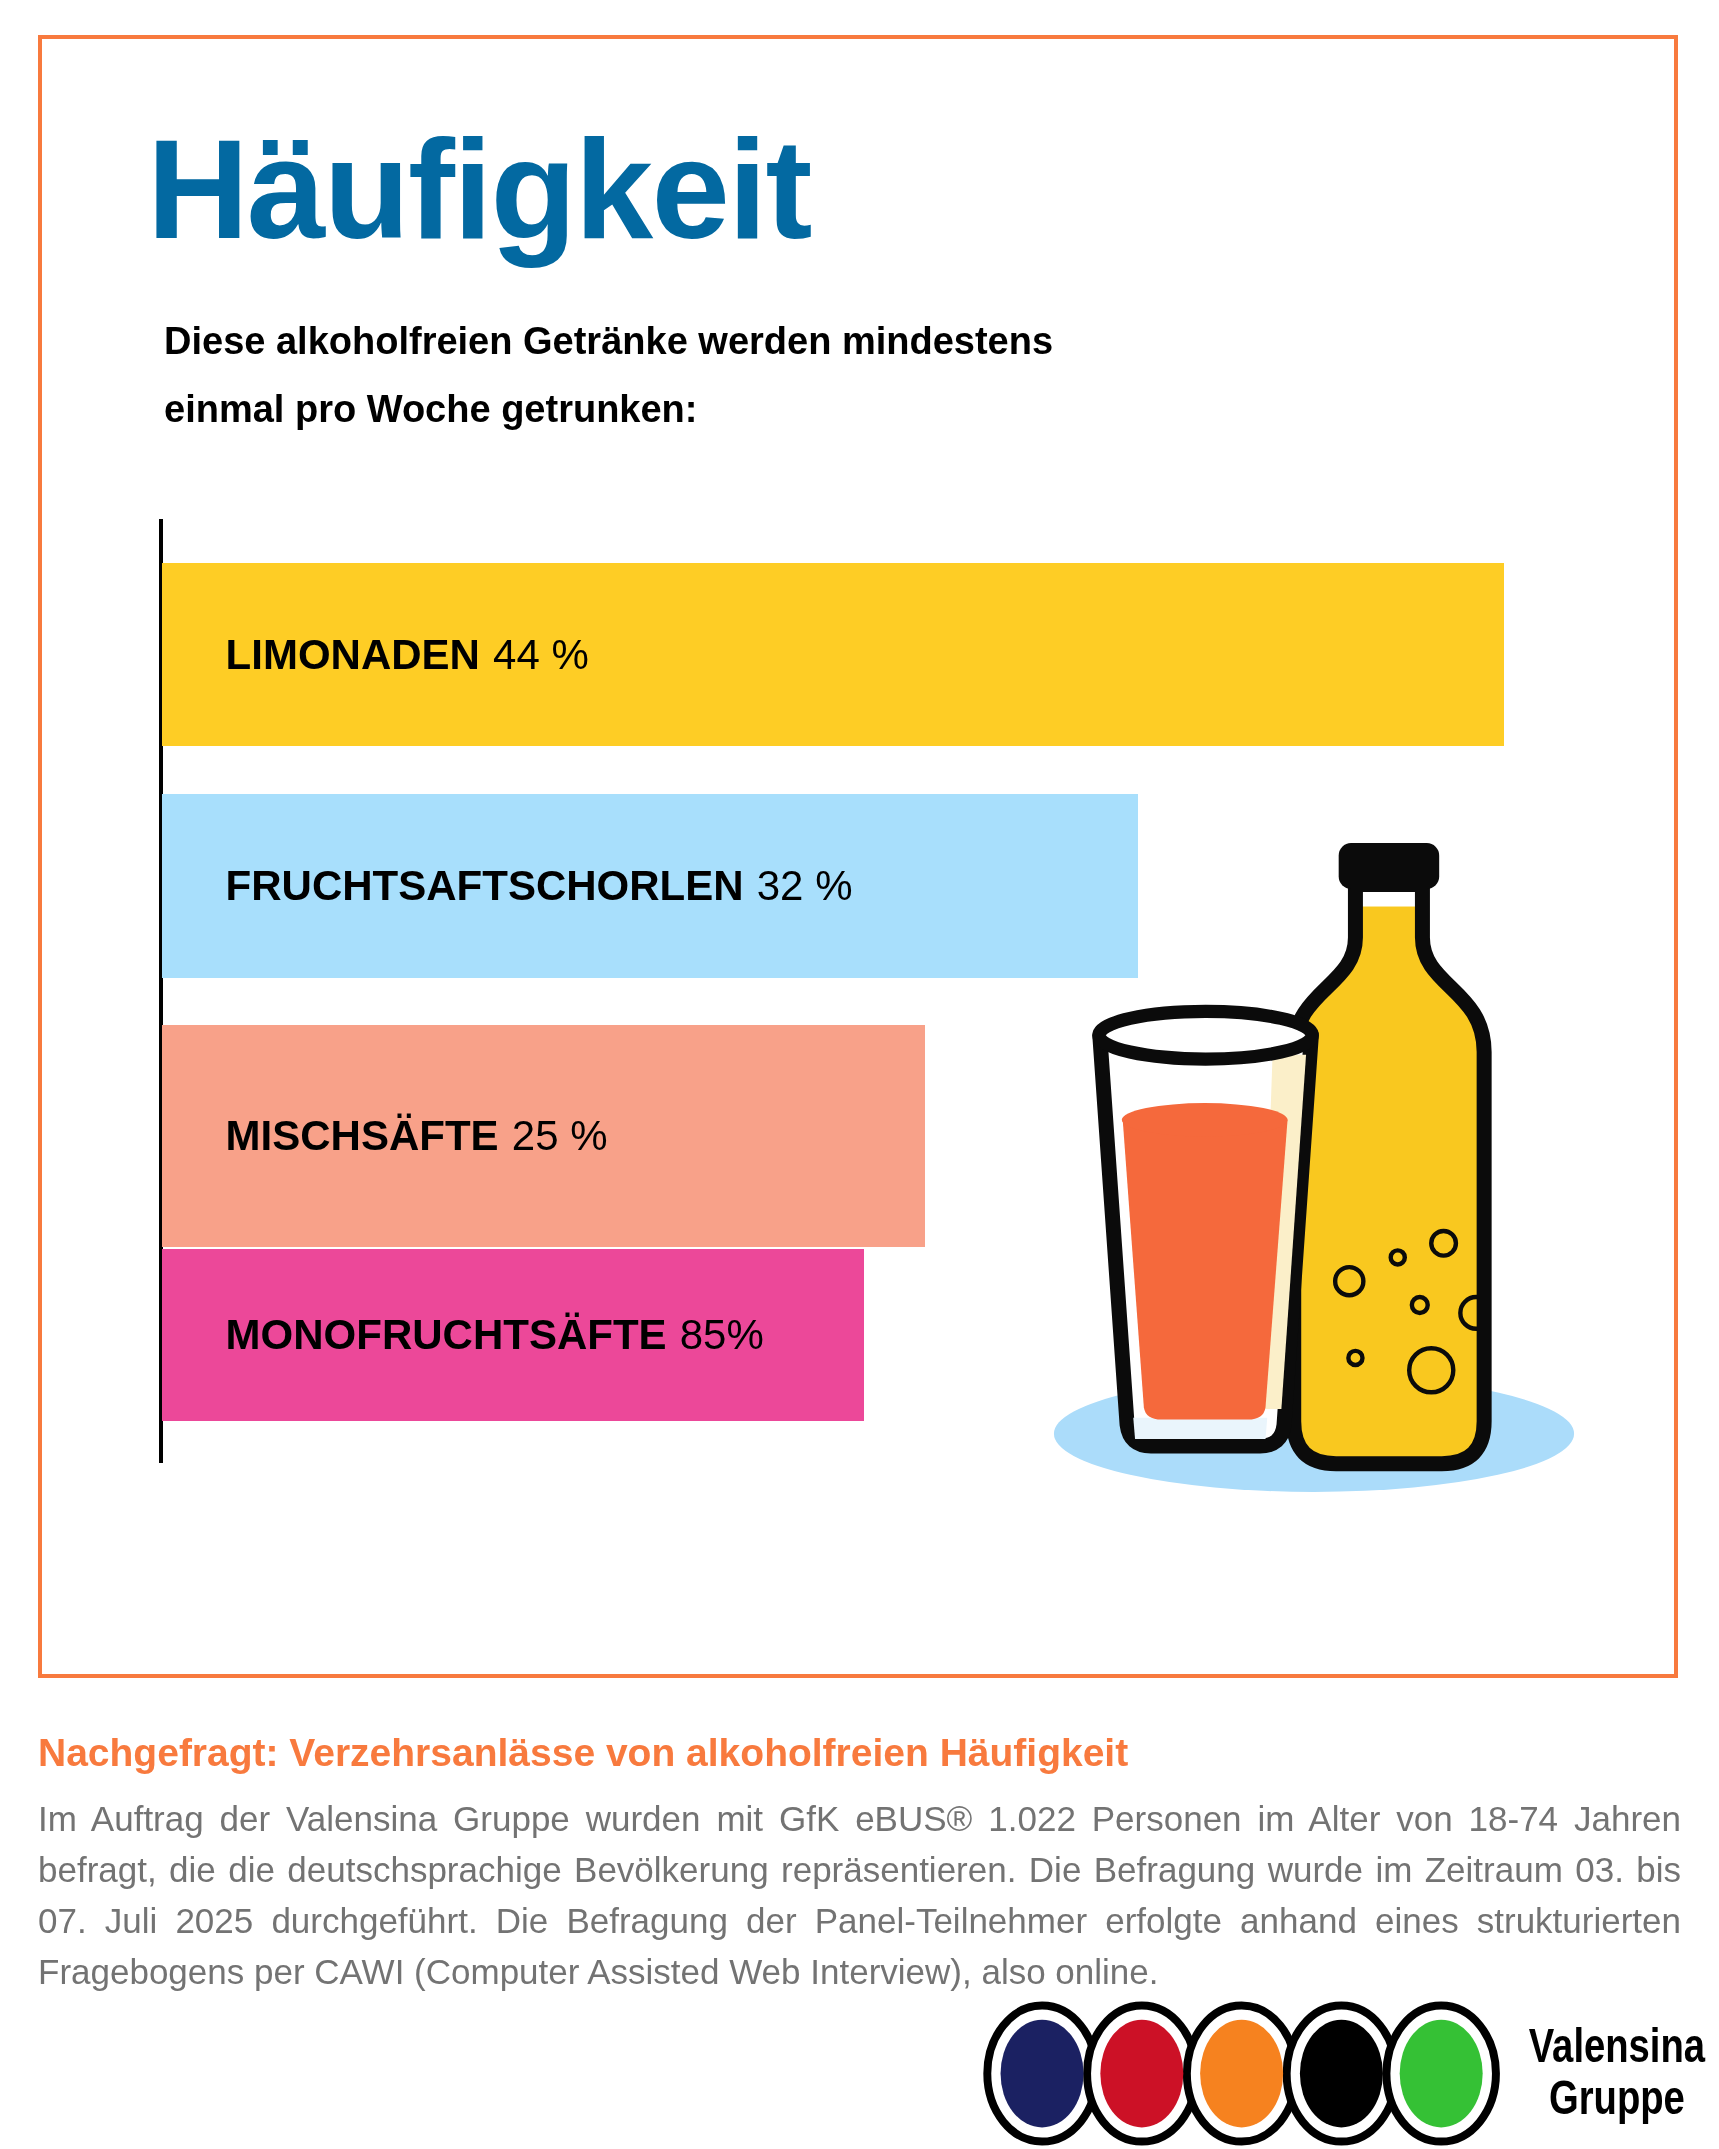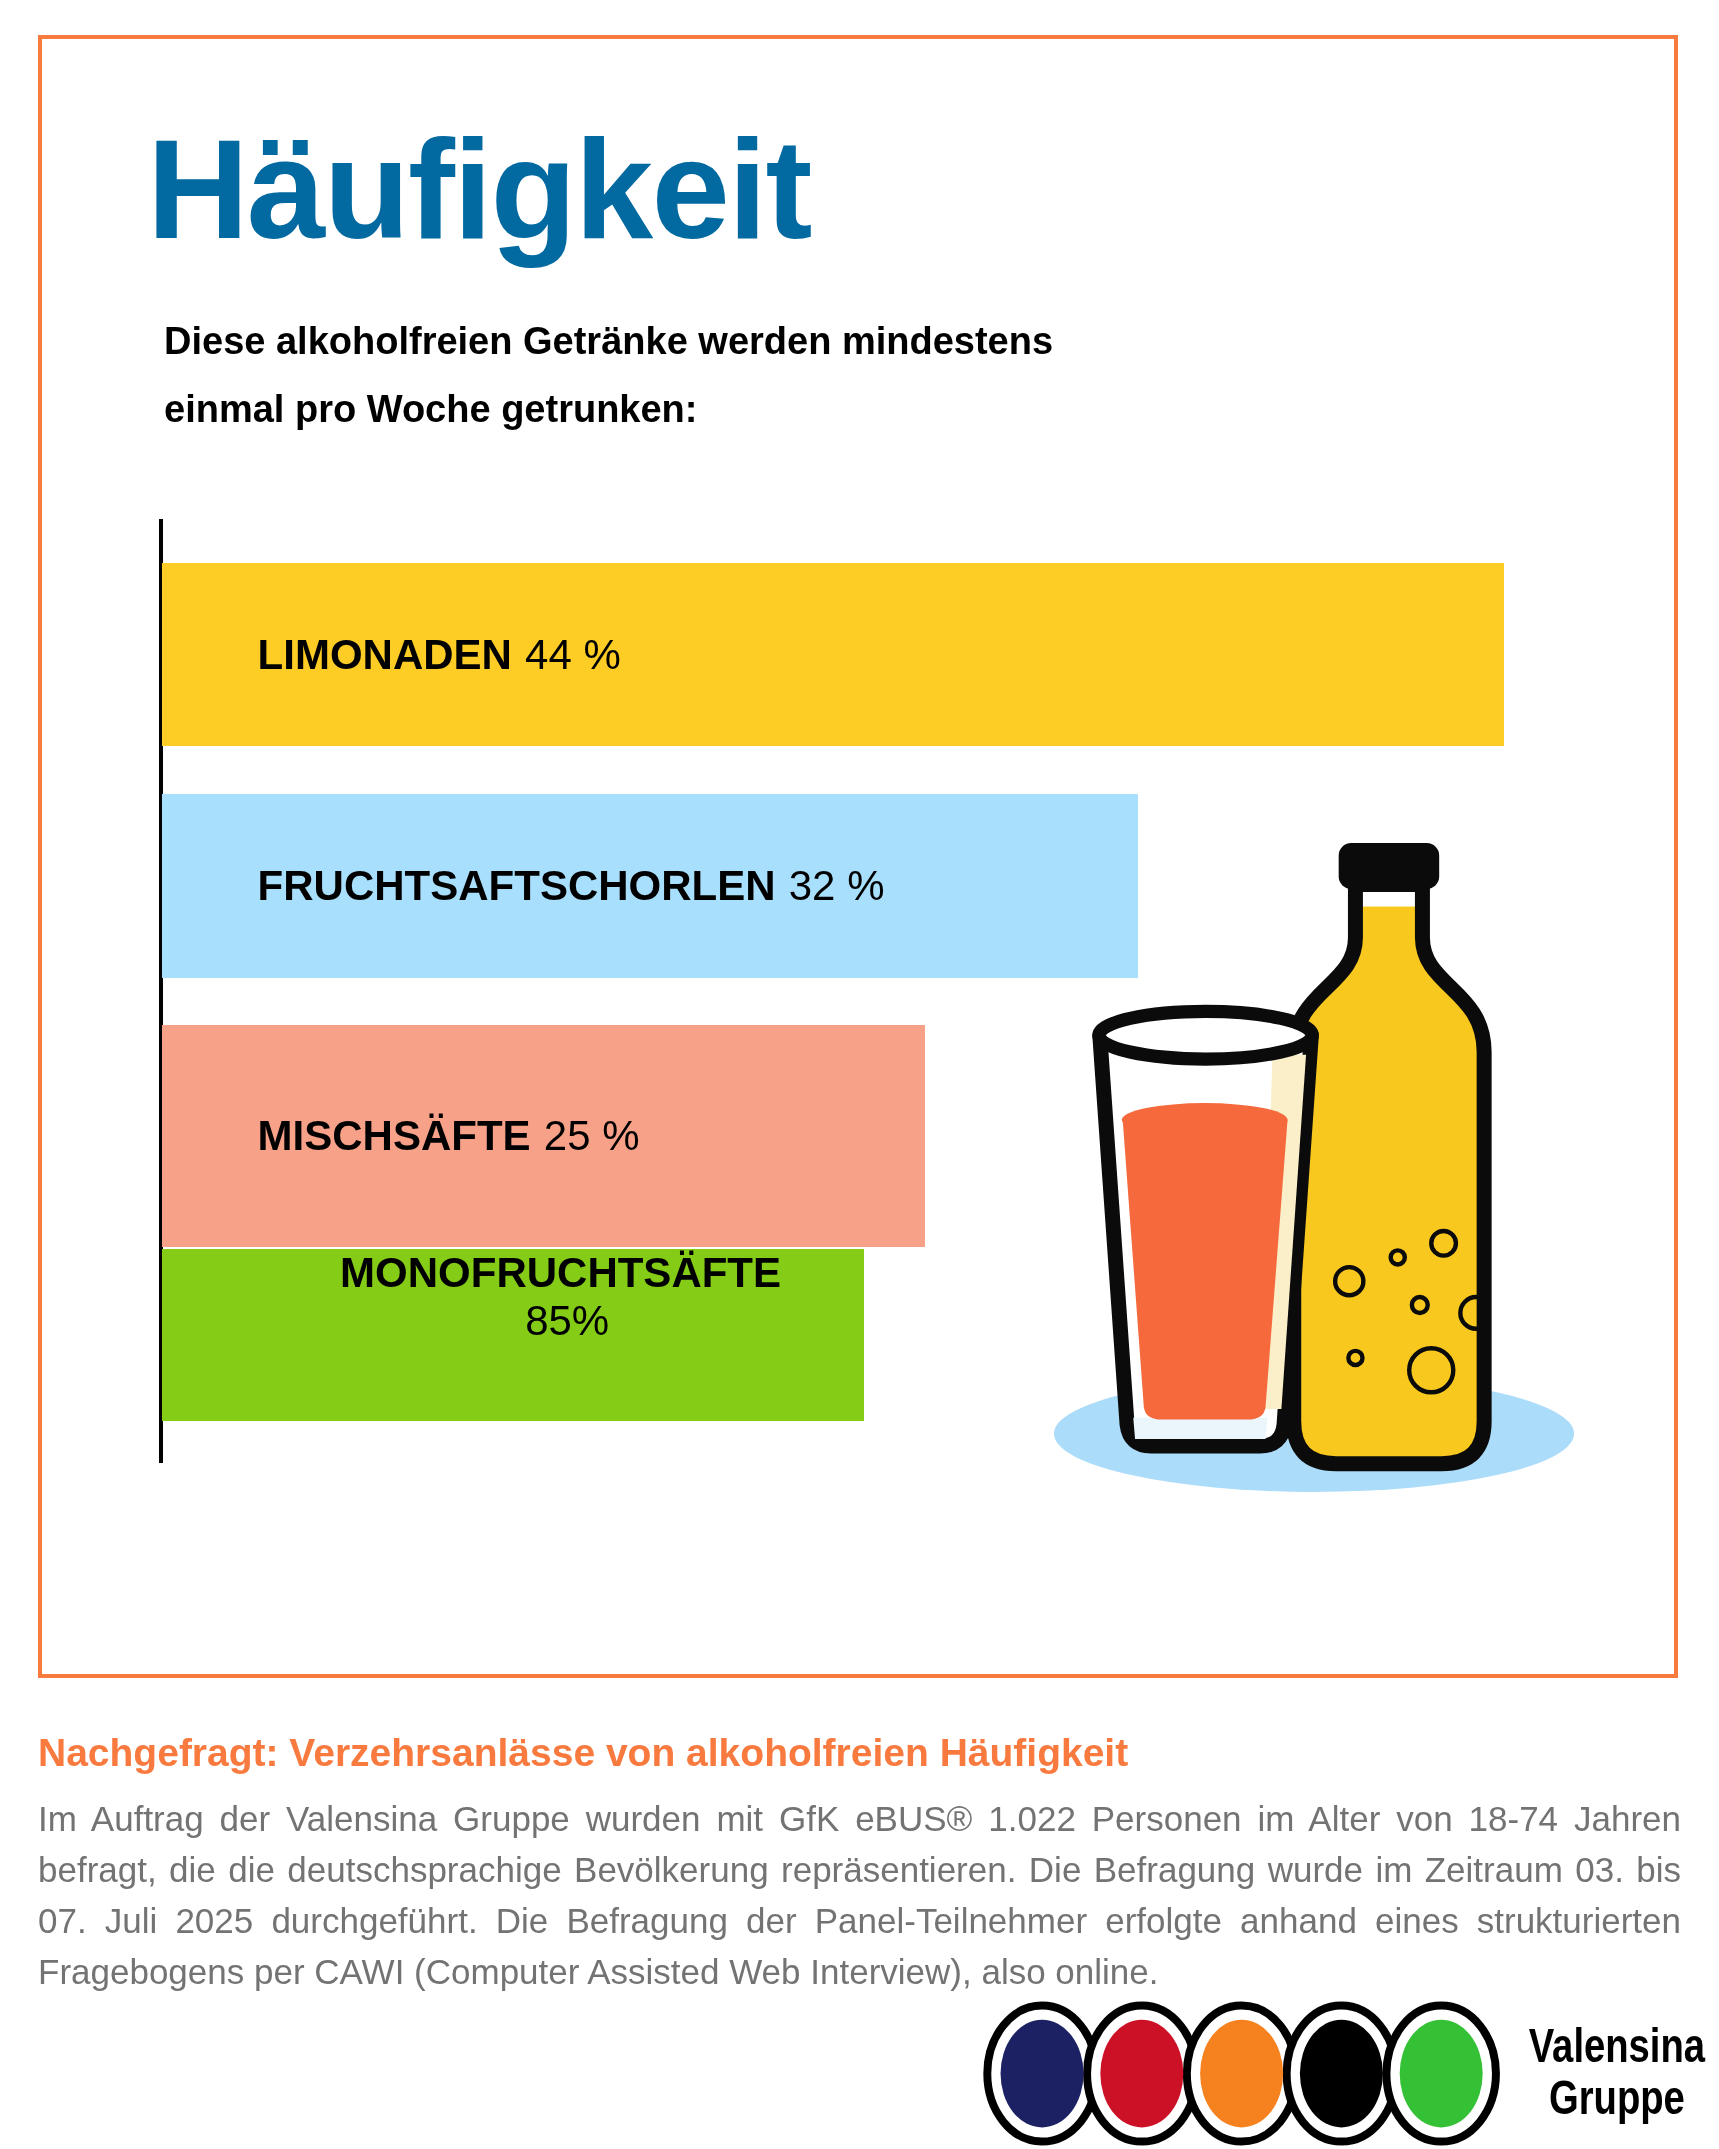--- a/index.html
+++ b/index.html
@@ -24,21 +24,21 @@
   }
   
   .chart{
     position:absolute;left:159px;top:519px;width:1526px;height:953px;
   }
   .axis{
     position:absolute;left:0;top:0;width:4.4px;height:944px;background:#000;
   }
   .bar-row{
     position:absolute;left:2.6px;display:flex;align-items:center;
-    padding-left:96px;box-sizing:border-box;white-space:nowrap;
+    padding-left:64px;box-sizing:border-box;white-space:nowrap;
   }
   .bar-row:nth-of-type(2){top:44px;height:183px;}
   .bar-row:nth-of-type(3){top:275px;height:184px;}
   .bar-row:nth-of-type(4){top:506px;height:222px;}
   .bar-row:nth-of-type(5){top:730px;height:172px;}
   .bar-label{font-size:42px;font-weight:bold;color:#000;}
   .bar-value{font-size:42px;font-weight:normal;color:#000;margin-left:13.2px;}
   
   .illustration{
     position:absolute;left:1045px;top:836px;width:538px;height:670px;
@@ -83,21 +83,21 @@
   <div class="bar-row" style="width: 64%; background: rgb(168, 223, 252);">
     <span class="bar-label">FRUCHTSAFTSCHORLEN</span>
     <span class="bar-value">32 %</span>
   </div>
 
   <div class="bar-row" style="width: 50%; background: rgb(248, 161, 137);">
     <span class="bar-label">MISCHSÄFTE</span>
     <span class="bar-value">25 %</span>
   </div>
 
-  <div class="bar-row" style="width: 46%; background: #84cc16; flex-direction: column;">
+  <div class="bar-row" style="width: 46%; background: #ec4899;">
     <span class="bar-label">MONOFRUCHTSÄFTE</span>
     <span class="bar-value">85%</span>
   </div>
 </div>
 
 <svg class="illustration" viewBox="0 0 610 760">
 
   <ellipse cx="305" cy="678" rx="295" ry="66" fill="#ABDCFA"></ellipse>
 
   <g>

